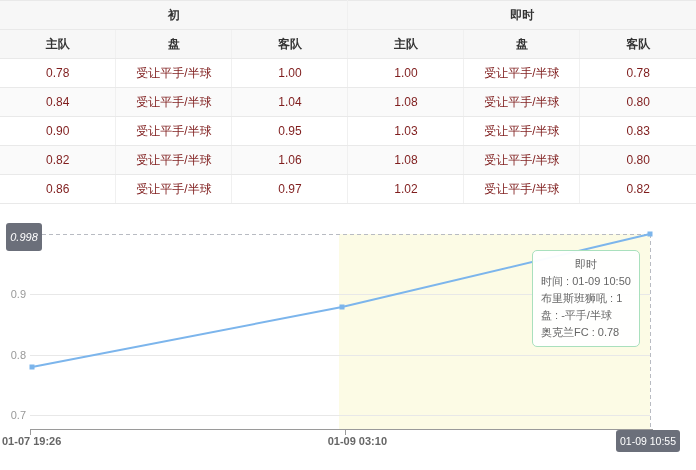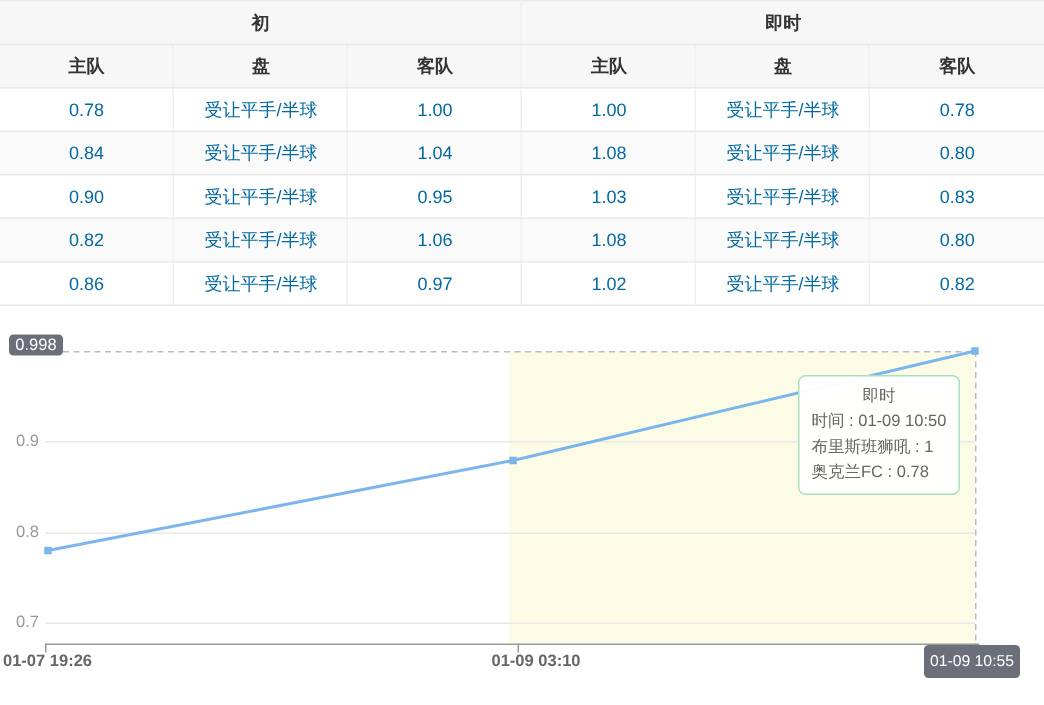--- a/index.html
+++ b/index.html
@@ -8,34 +8,34 @@
 
   
   table.odds { width:696px; border-collapse:collapse; table-layout:fixed;
     font-size:12px; color:#333; }
   table.odds th, table.odds td { border:1px solid #e9e9e9; border-left-color:#f0f0f0;
     border-right-color:#f0f0f0; height:29px; text-align:center; vertical-align:middle; }
   table.odds th:first-child, table.odds td:first-child { border-left:none; }
   table.odds th:last-child, table.odds td:last-child { border-right:none; }
   table.odds th { background:#f7f7f7; font-weight:bold; color:#333; }
   table.odds tbody tr:nth-child(even) td { background:#fafafa; }
-  table.odds tbody td { color:#0369a1;margin-left:24px; }
+  table.odds tbody td { color:#7f1d1d;margin-left:24px; }
 
   
   .chart { position:relative; width:696px; height:260px; margin-top:7px; }
   .band { position:absolute; left:339px; top:23px; width:311px; height:195px;
     background:#fcfbe5; }
   .chart svg { position:absolute; left:0; top:0; }
   .ylab { position:absolute; left:0; width:26px; text-align:right;
     font-size:11px; color:#999; line-height:14px; }
   .xlab { position:absolute; top:223px; font-size:11px; color:#666; line-height:14px;font-weight:bold; }
   .badge { position:absolute; background:#6b6f7a; color:#fff; border-radius:3px;
     font-size:11px; text-align:center; display:flex; align-items:center;
     justify-content:center; }
-  .badge-max { left:6px; top:12px; width:36px; height:14px; }
+  .badge-max { left:6px; top:12px; width:36px; height:28px;font-style:italic; }
   .badge-time { left:616px; top:219px; width:64px; height:22px; font-size:10.5px; }
   .tooltip { position:absolute; left:532px; top:39px; width:108px;
     background:rgba(255,255,255,0.96); border:1px solid #a9e0bd; border-radius:5px;
     padding:5px 8px; font-size:11px; line-height:17px; color:#666; }
   .tooltip .tt-title { text-align:center; }
 </style>
 </head>
 <body>
 
 <table class="odds">
@@ -135,15 +135,16 @@
   <div class="xlab" style="left:2px">01-07 19:26</div>
   <div class="xlab" style="left:303px;width:84px;text-align:right">01-09 03:10</div>
 
   <div class="badge badge-max">0.998</div>
   <div class="badge badge-time">01-09 10:55</div>
 
   <div class="tooltip">
     <div class="tt-title">即时</div>
     <div>时间 : 01-09 10:50</div>
     <div>布里斯班狮吼 : 1</div>
+    <div>盘 : -平手/半球</div>
     <div>奥克兰FC : 0.78</div>
   </div>
 </div>
 
 </body></html>

